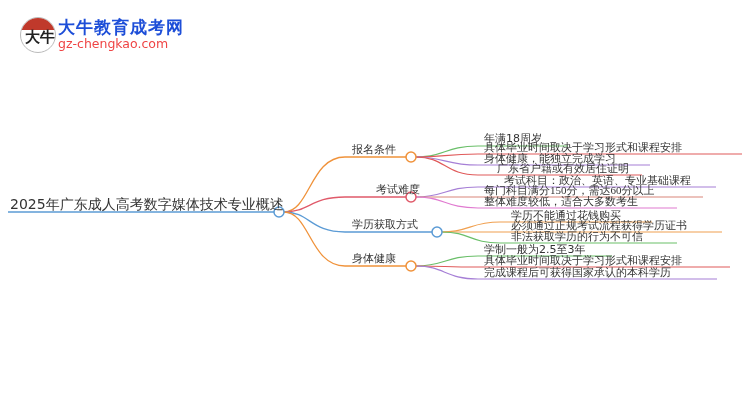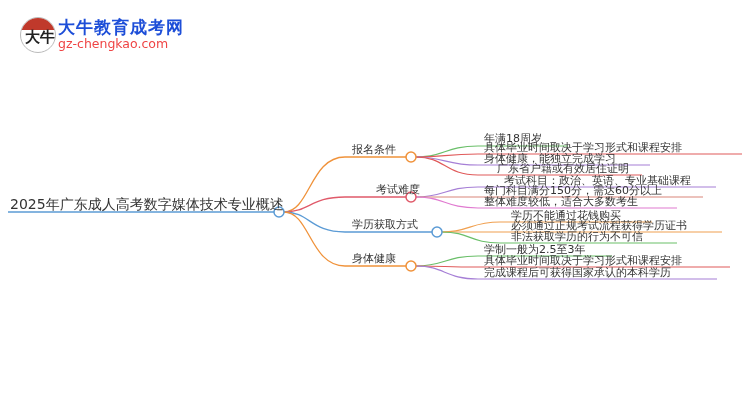--- a/index.html
+++ b/index.html
@@ -70,21 +70,21 @@
 <div class="lbl" style="left:352px; top:183px;margin-left:24px;">考试难度</div>
 <div class="lbl" style="left:352px; top:218px;">学历获取方式</div>
 <div class="lbl" style="left:352px; top:252px;">身体健康</div>
 
 <div class="lbl" style="left:484px; top:132px;">年满18周岁</div>
 <div class="lbl" style="left:484px; top:141px;">具体毕业时间取决于学习形式和课程安排</div>
 <div class="lbl" style="left:484px; top:152px;">身体健康，能独立完成学习</div>
 <div class="lbl" style="left:497px; top:162px;">广东省户籍或有效居住证明</div>
 
 <div class="lbl" style="left:484px; top:174px;margin-left:20px;">考试科目：政治、英语、专业基础课程</div>
-<div class="lbl" style="left:484px; top:184px;">每门科目满分150分，需达60分以上</div>
+<div class="lbl" style="left:484px; top:184px;font-family:Liberation Serif, serif;">每门科目满分150分，需达60分以上</div>
 <div class="lbl" style="left:484px; top:195px;">整体难度较低，适合大多数考生</div>
 
 <div class="lbl" style="left:511px; top:209px;">学历不能通过花钱购买</div>
 <div class="lbl" style="left:511px; top:219px;text-align:center;">必须通过正规考试流程获得学历证书</div>
 <div class="lbl" style="left:511px; top:230px;">非法获取学历的行为不可信</div>
 
 <div class="lbl" style="left:484px; top:243px;">学制一般为2.5至3年</div>
 <div class="lbl" style="left:484px; top:254px;font-family:Liberation Serif, serif;">具体毕业时间取决于学习形式和课程安排</div>
 <div class="lbl" style="left:484px; top:266px;">完成课程后可获得国家承认的本科学历</div>
 

